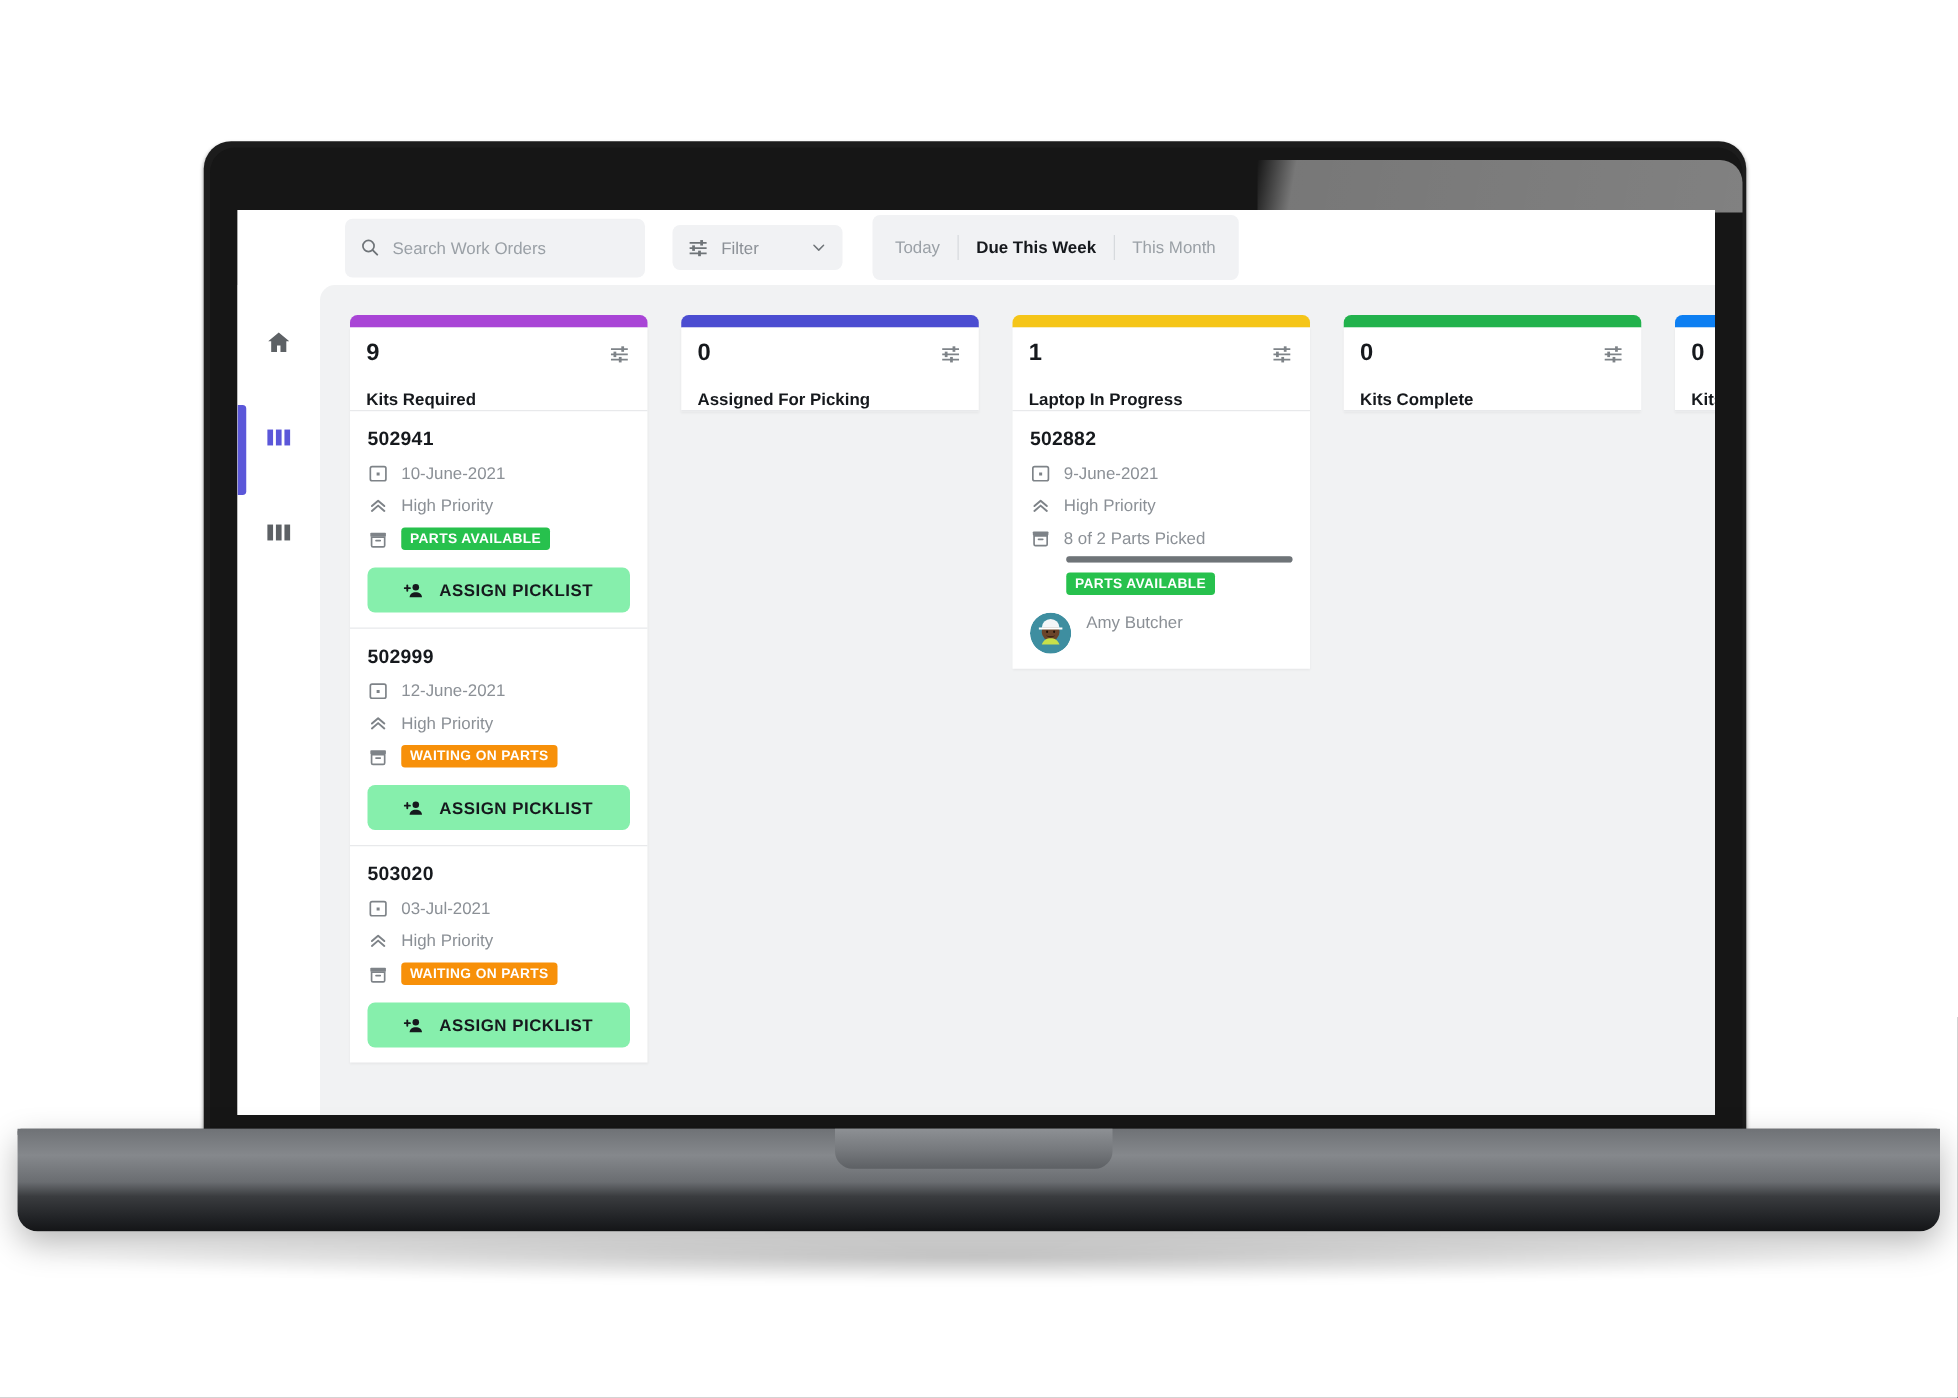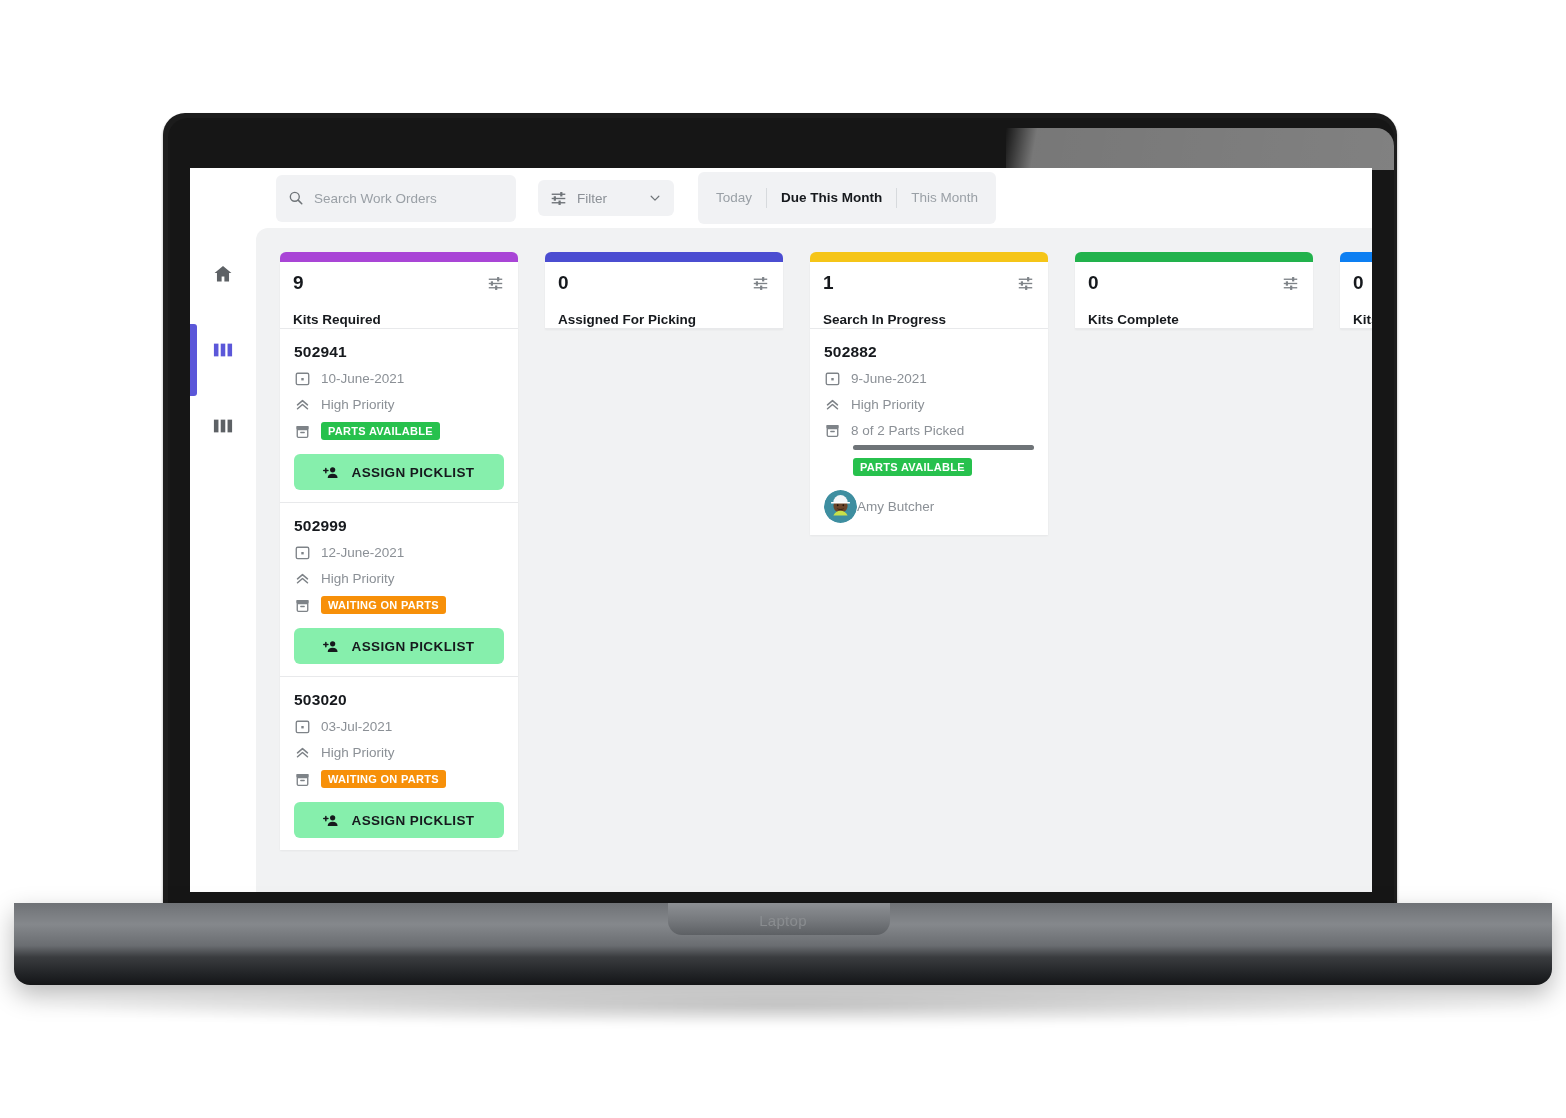--- a/index.html
+++ b/index.html
@@ -196,21 +196,21 @@
   .badge-row { margin-left: 29px; margin-top: 7px; }
 
   .assign-btn {
     margin-top: 14px; height: 36px;
     background: #86efac; border-radius: 6px;
     display: flex; align-items: center; justify-content: center; gap: 11px;
     cursor: pointer;
   }
   .assign-label { font-size: 13.5px; font-weight: bold; color: #16191d; letter-spacing: .4px; }
 
-  .assignee { display: flex; align-items: center; margin-top: 14px; }
+  .assignee { display: flex; align-items: flex-start; gap: 12px; margin-top: 14px; }
   .avatar { width: 33px; height: 33px; border-radius: 50%; overflow: hidden; flex: 0 0 33px; }
   .assignee-name { font-size: 13.5px; color: #8b9096; }
 
   .icon { display: inline-flex; align-items: center; justify-content: center; }
 </style>
 </head>
 <body>
 
 <div id="stage">
 
@@ -249,21 +249,21 @@
           <span class="icon">
             <svg width="14" height="14" viewBox="0 0 20 20">
               <polyline points="4.5,7.5 10,13 15.5,7.5" fill="none" stroke="#6f7478" stroke-width="1.7" stroke-linecap="round" stroke-linejoin="round"></polyline>
             </svg>
           </span>
         </div>
 
         <div class="seg">
           <div class="seg-item">Today</div>
           <div class="seg-sep"></div>
-          <div class="seg-item active">Due This Month</div>
+          <div class="seg-item active">Due This Week</div>
           <div class="seg-sep"></div>
           <div class="seg-item">This Month</div>
         </div>
       </div>
 
       <div class="body">
 
         <div class="rail">
           <div class="rail-item">
             <span class="icon">
@@ -455,21 +455,21 @@
                     <rect x="11.4" y="14.9" width="3.1" height="6.2" fill="#7e8388"></rect>
                   </svg></div>
               </div>
               <div class="col-body empty"></div>
             </div>
             <div class="column">
               <div class="col-accent" style="background: rgb(245, 197, 24);"></div>
               <div class="col-head">
                 <div>
                   <div class="col-count">1</div>
-                  <div class="col-name">Search In Progress</div>
+                  <div class="col-name">Laptop In Progress</div>
                 </div>
                 <div class="tune-btn"><svg viewBox="0 0 24 24" width="17" height="17">
                     <line x1="2.5" y1="6" x2="21.5" y2="6" stroke="#7e8388" stroke-width="1.9"></line>
                     <line x1="2.5" y1="12" x2="21.5" y2="12" stroke="#7e8388" stroke-width="1.9"></line>
                     <line x1="2.5" y1="18" x2="21.5" y2="18" stroke="#7e8388" stroke-width="1.9"></line>
                     <rect x="14.2" y="2.9" width="3.1" height="6.2" fill="#7e8388"></rect>
                     <rect x="5.4" y="8.9" width="3.1" height="6.2" fill="#7e8388"></rect>
                     <rect x="11.4" y="14.9" width="3.1" height="6.2" fill="#7e8388"></rect>
                   </svg></div>
               </div>
@@ -556,16 +556,15 @@
             </div>
           </div>
 
       </div>
     </div>
   </div>
 
   <div class="base-top-edge"></div>
   <div class="laptop-base"></div>
   <div class="base-notch"></div>
-  <div class="laptop-label">Laptop</div>
   <div class="laptop-shadow"></div>
 
 </div>
 
 </body></html>

